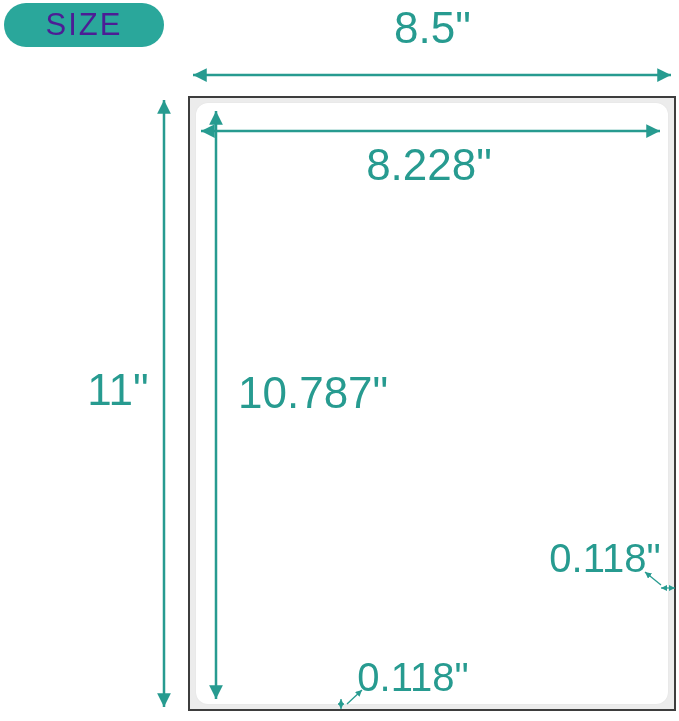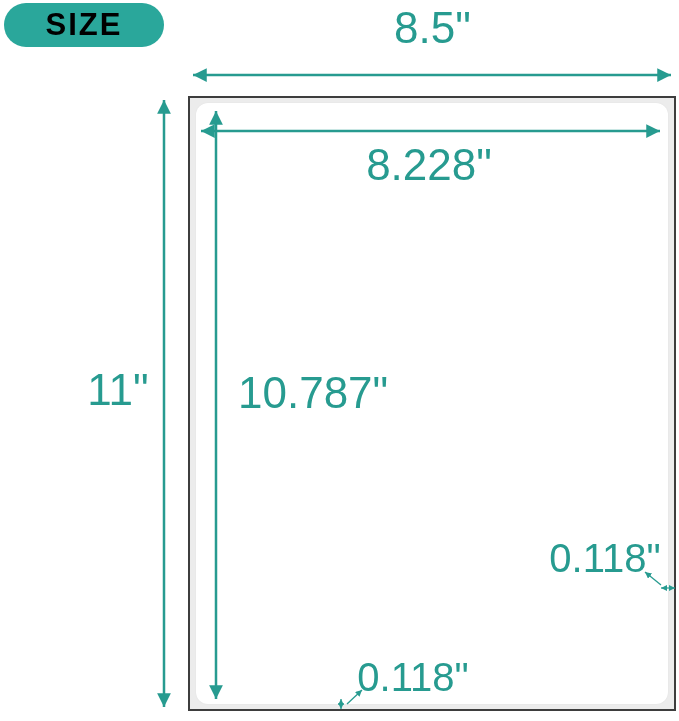--- a/index.html
+++ b/index.html
@@ -20,23 +20,23 @@
     position: absolute;
     left: 4px;
     top: 3px;
     width: 160px;
     height: 44px;
     background: #2aa79b;
     border-radius: 23px;
     display: flex;
     align-items: center;
     justify-content: center;
-    color: #000000;
+    color: #4c1d95;
     font-size: 31px;
-    font-weight: 700;
+    font-weight: 400;
     letter-spacing: 2px;
   }
   
   .sheet {
     position: absolute;
     left: 188px;
     top: 96px;
     width: 488px;
     height: 615px;
     box-sizing: border-box;

